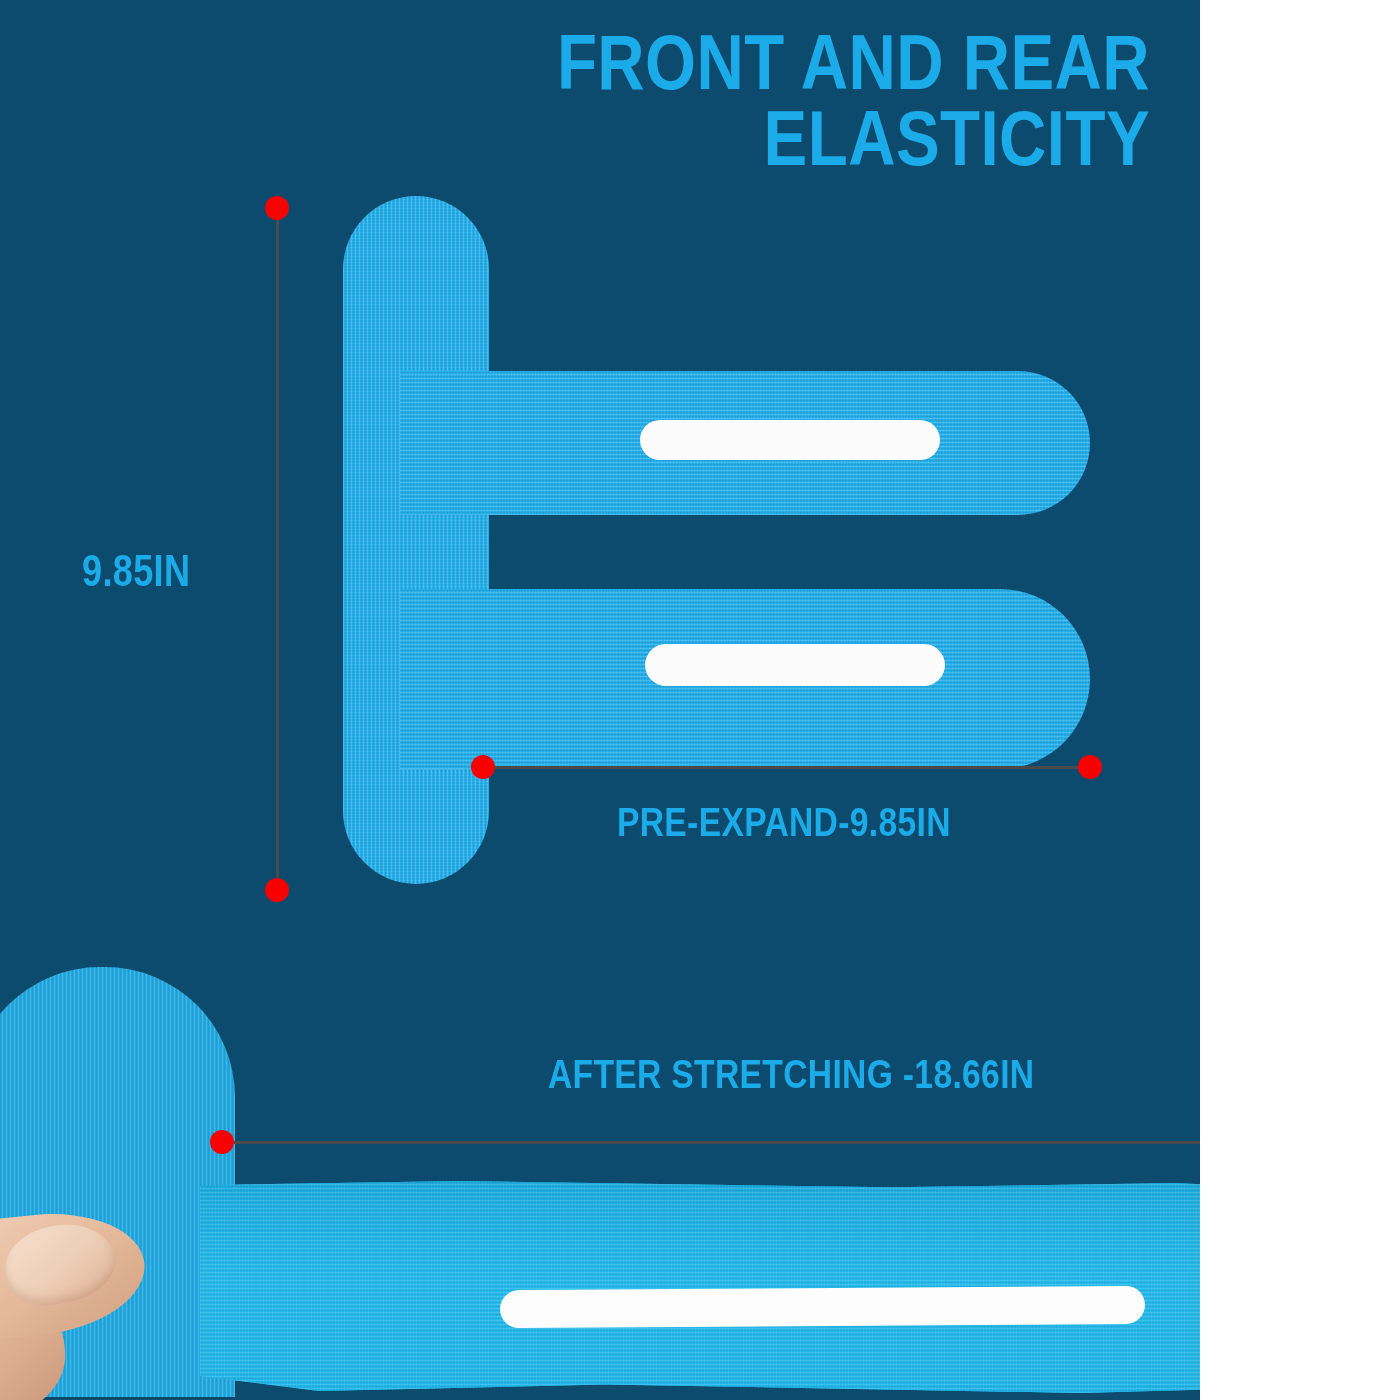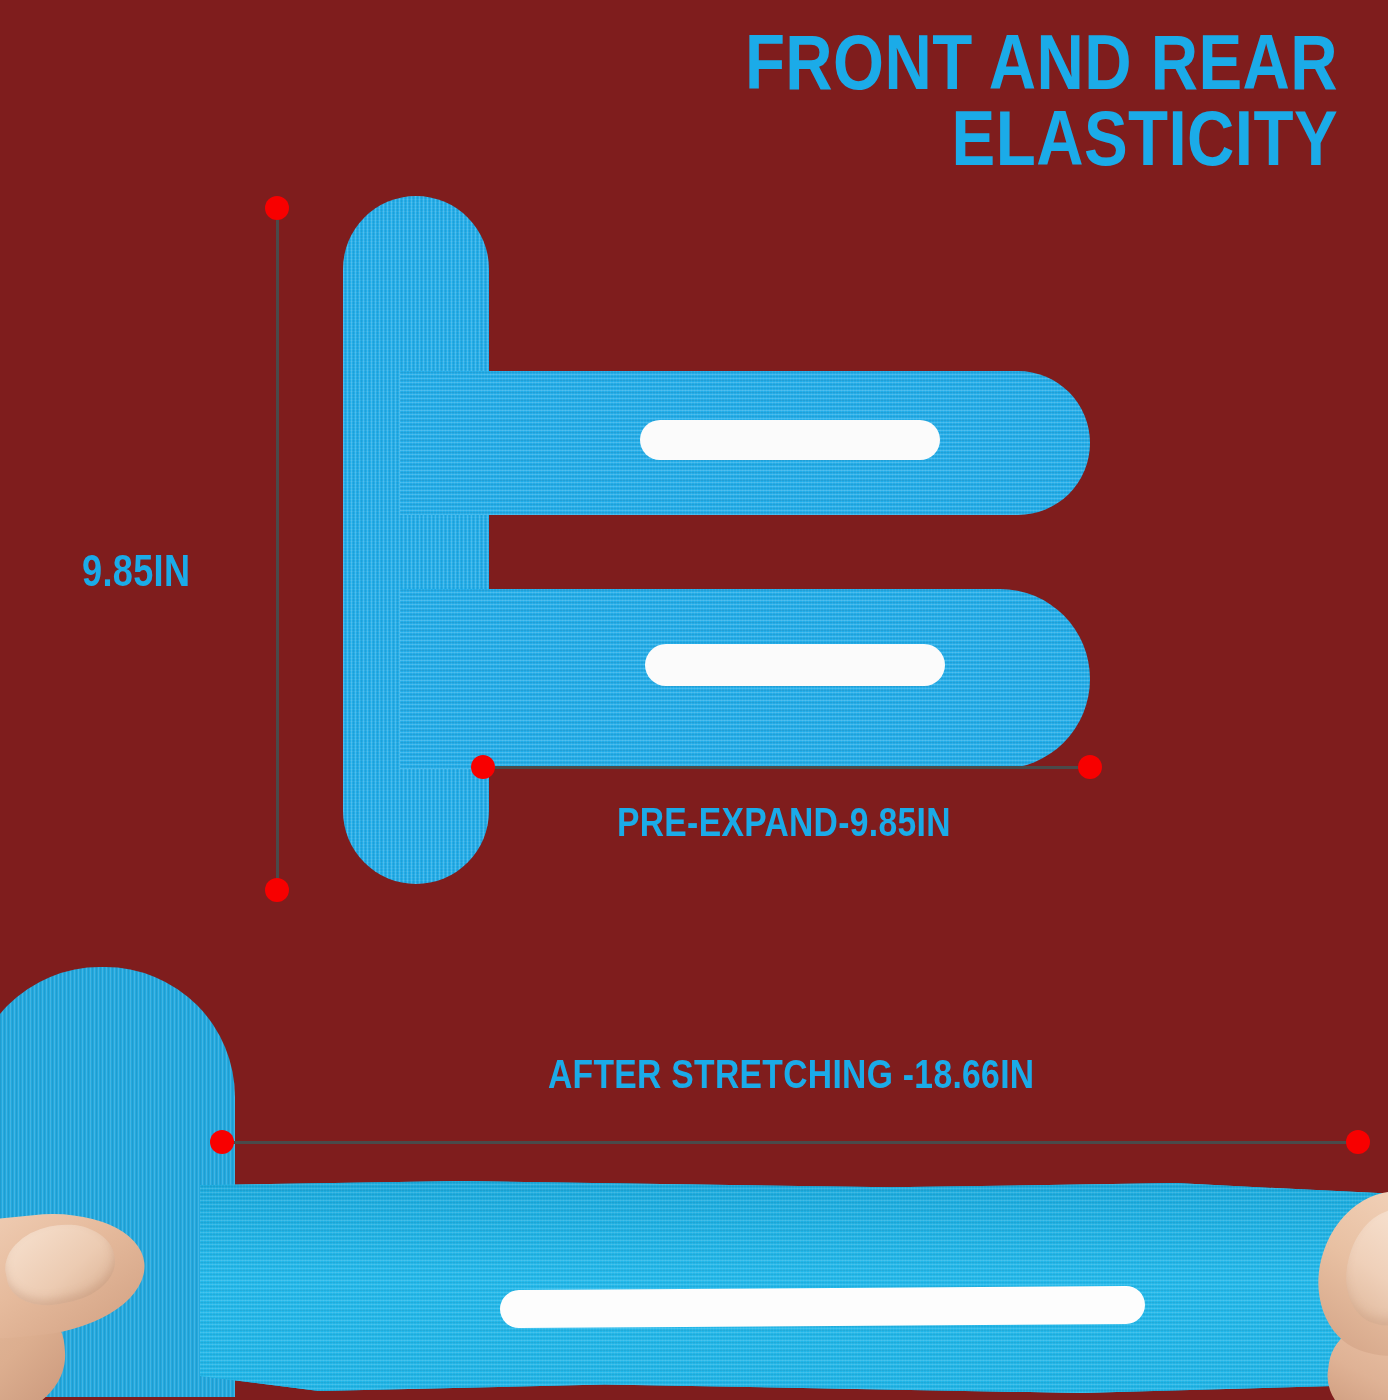--- a/index.html
+++ b/index.html
@@ -6,23 +6,23 @@
   html, body {
     margin: 0;
     padding: 0;
     background: #ffffff;
   }
   body {
     font-family: "Liberation Sans", sans-serif;
   }
   #stage {
     position: relative;
-    width: 1388px;
+    width: 1200px;
     height: 1400px;
-    background: #7f1d1d;
+    background: #0c4a6e;
     overflow: hidden;
   }
 
   
   .headline {
     position: absolute;
     right: 50px;
     top: 24px;
     width: 720px;
     text-align: right;

